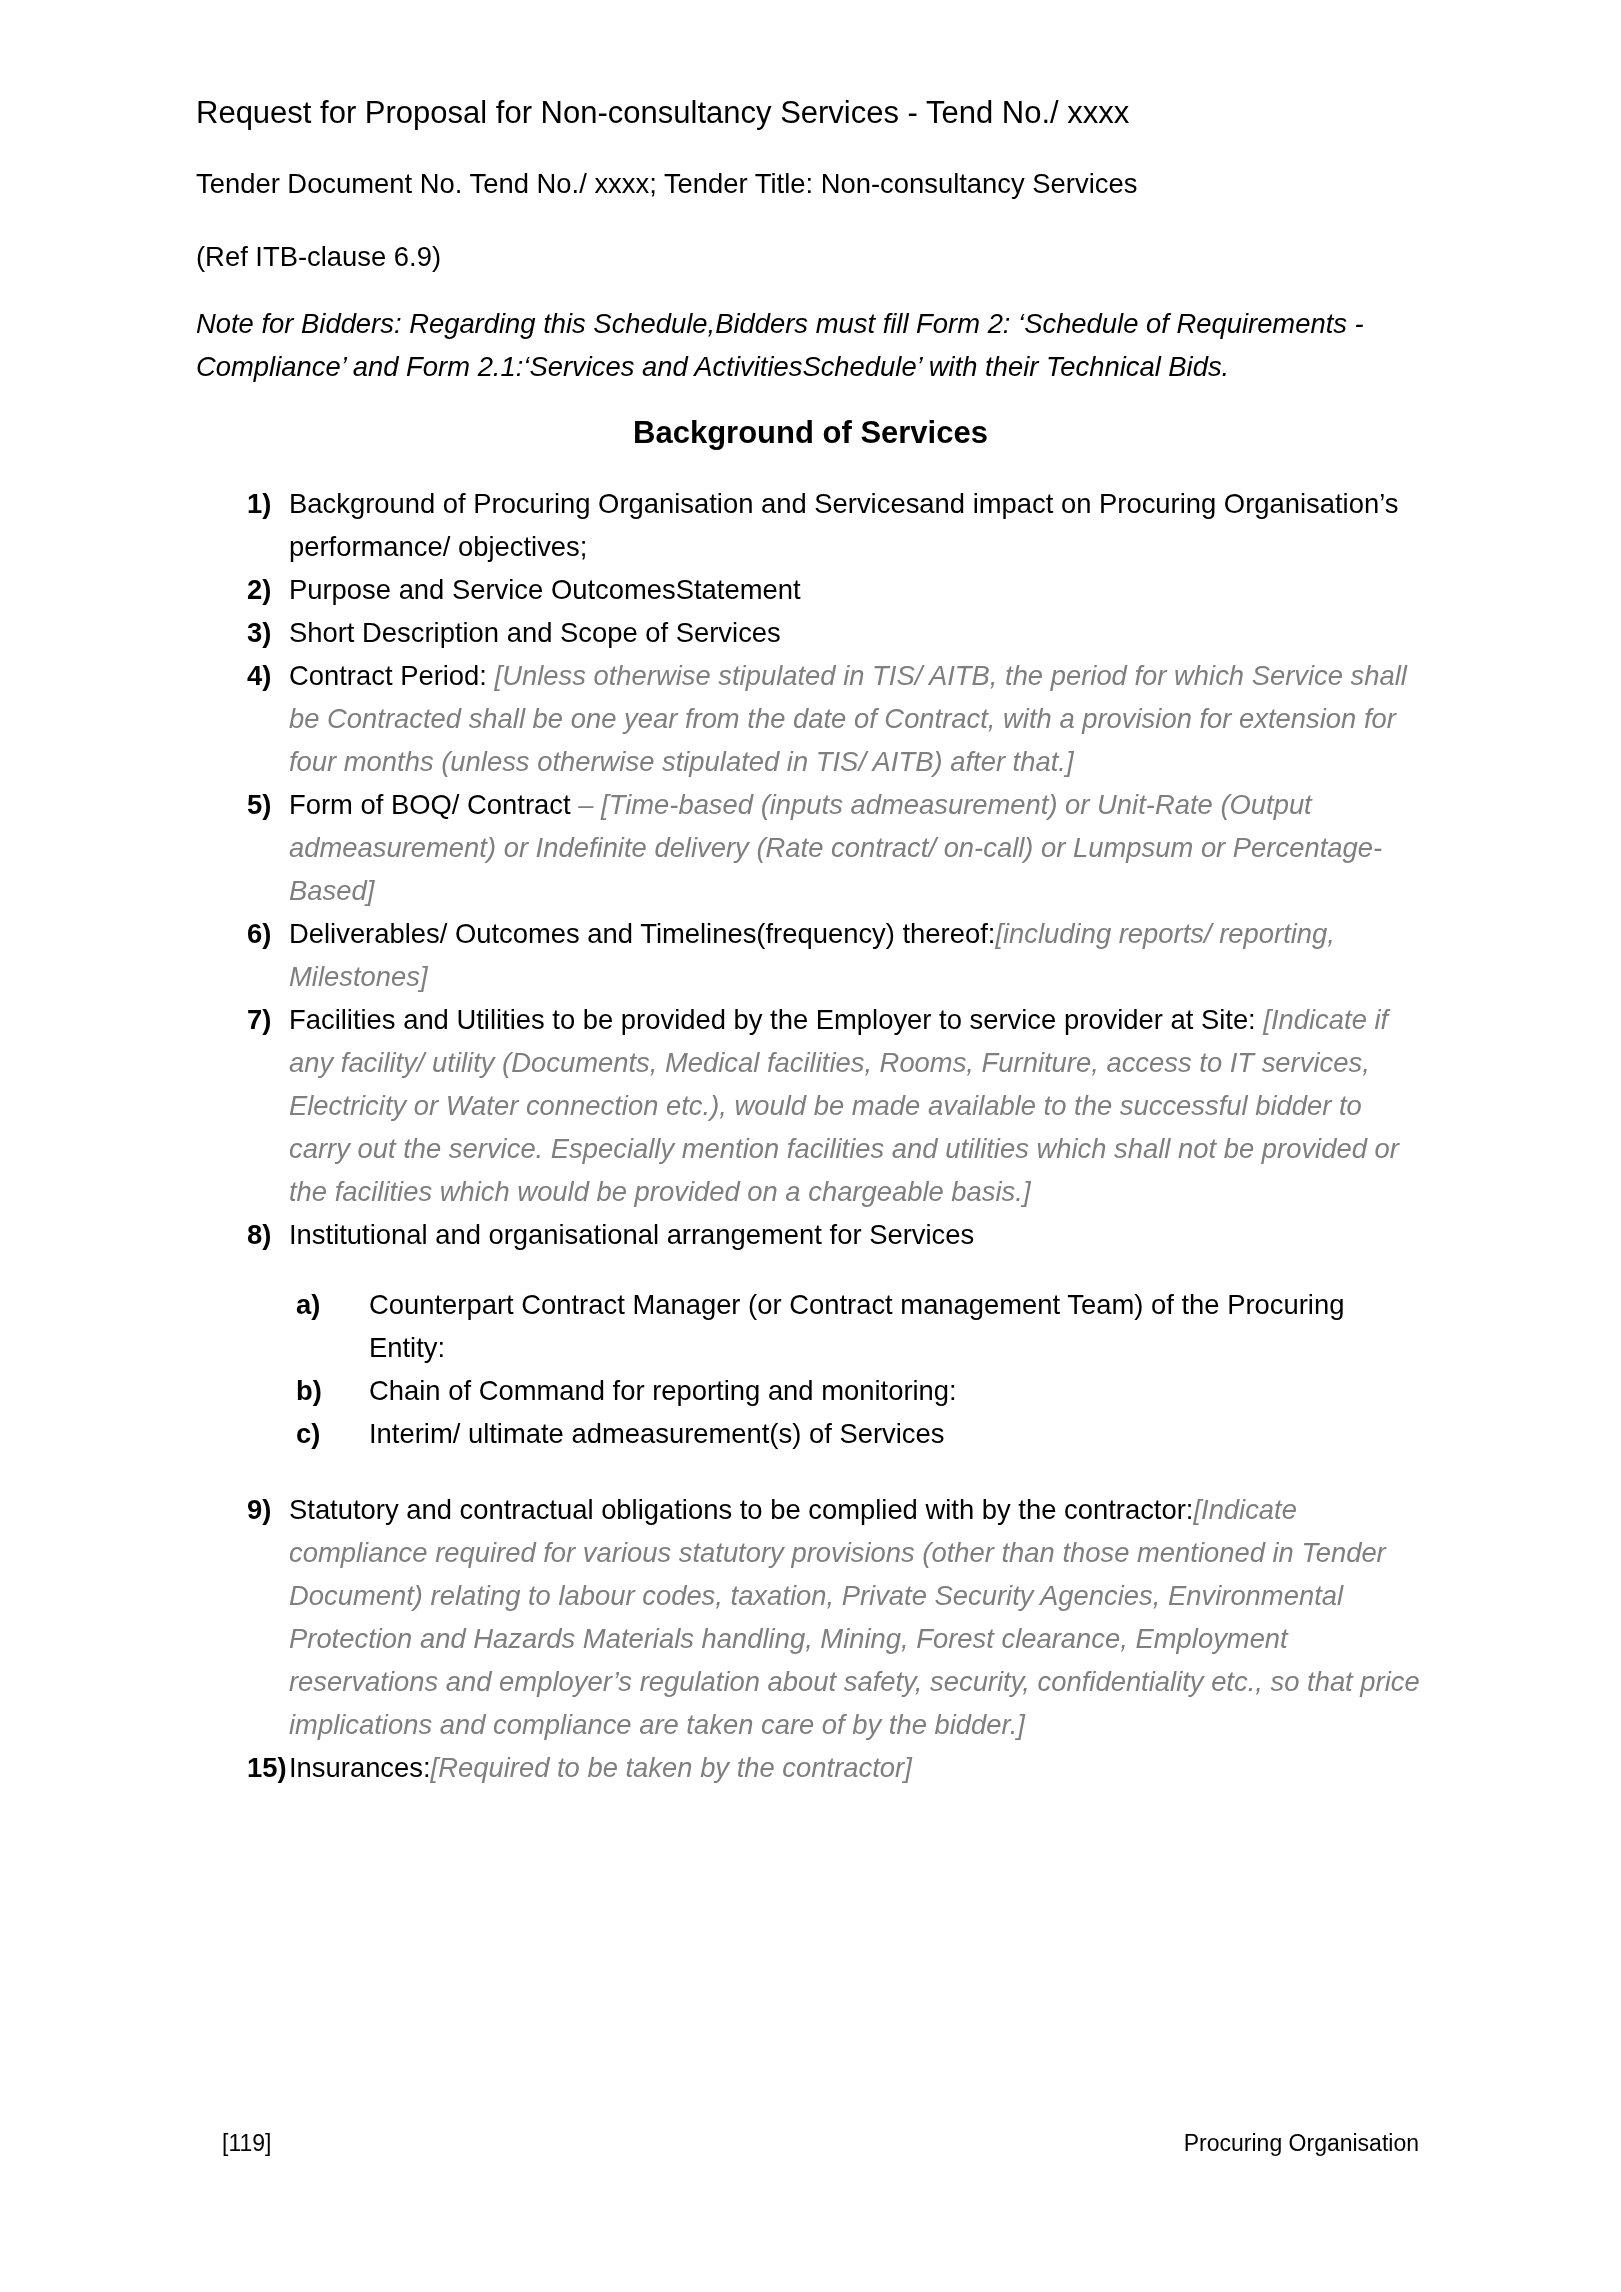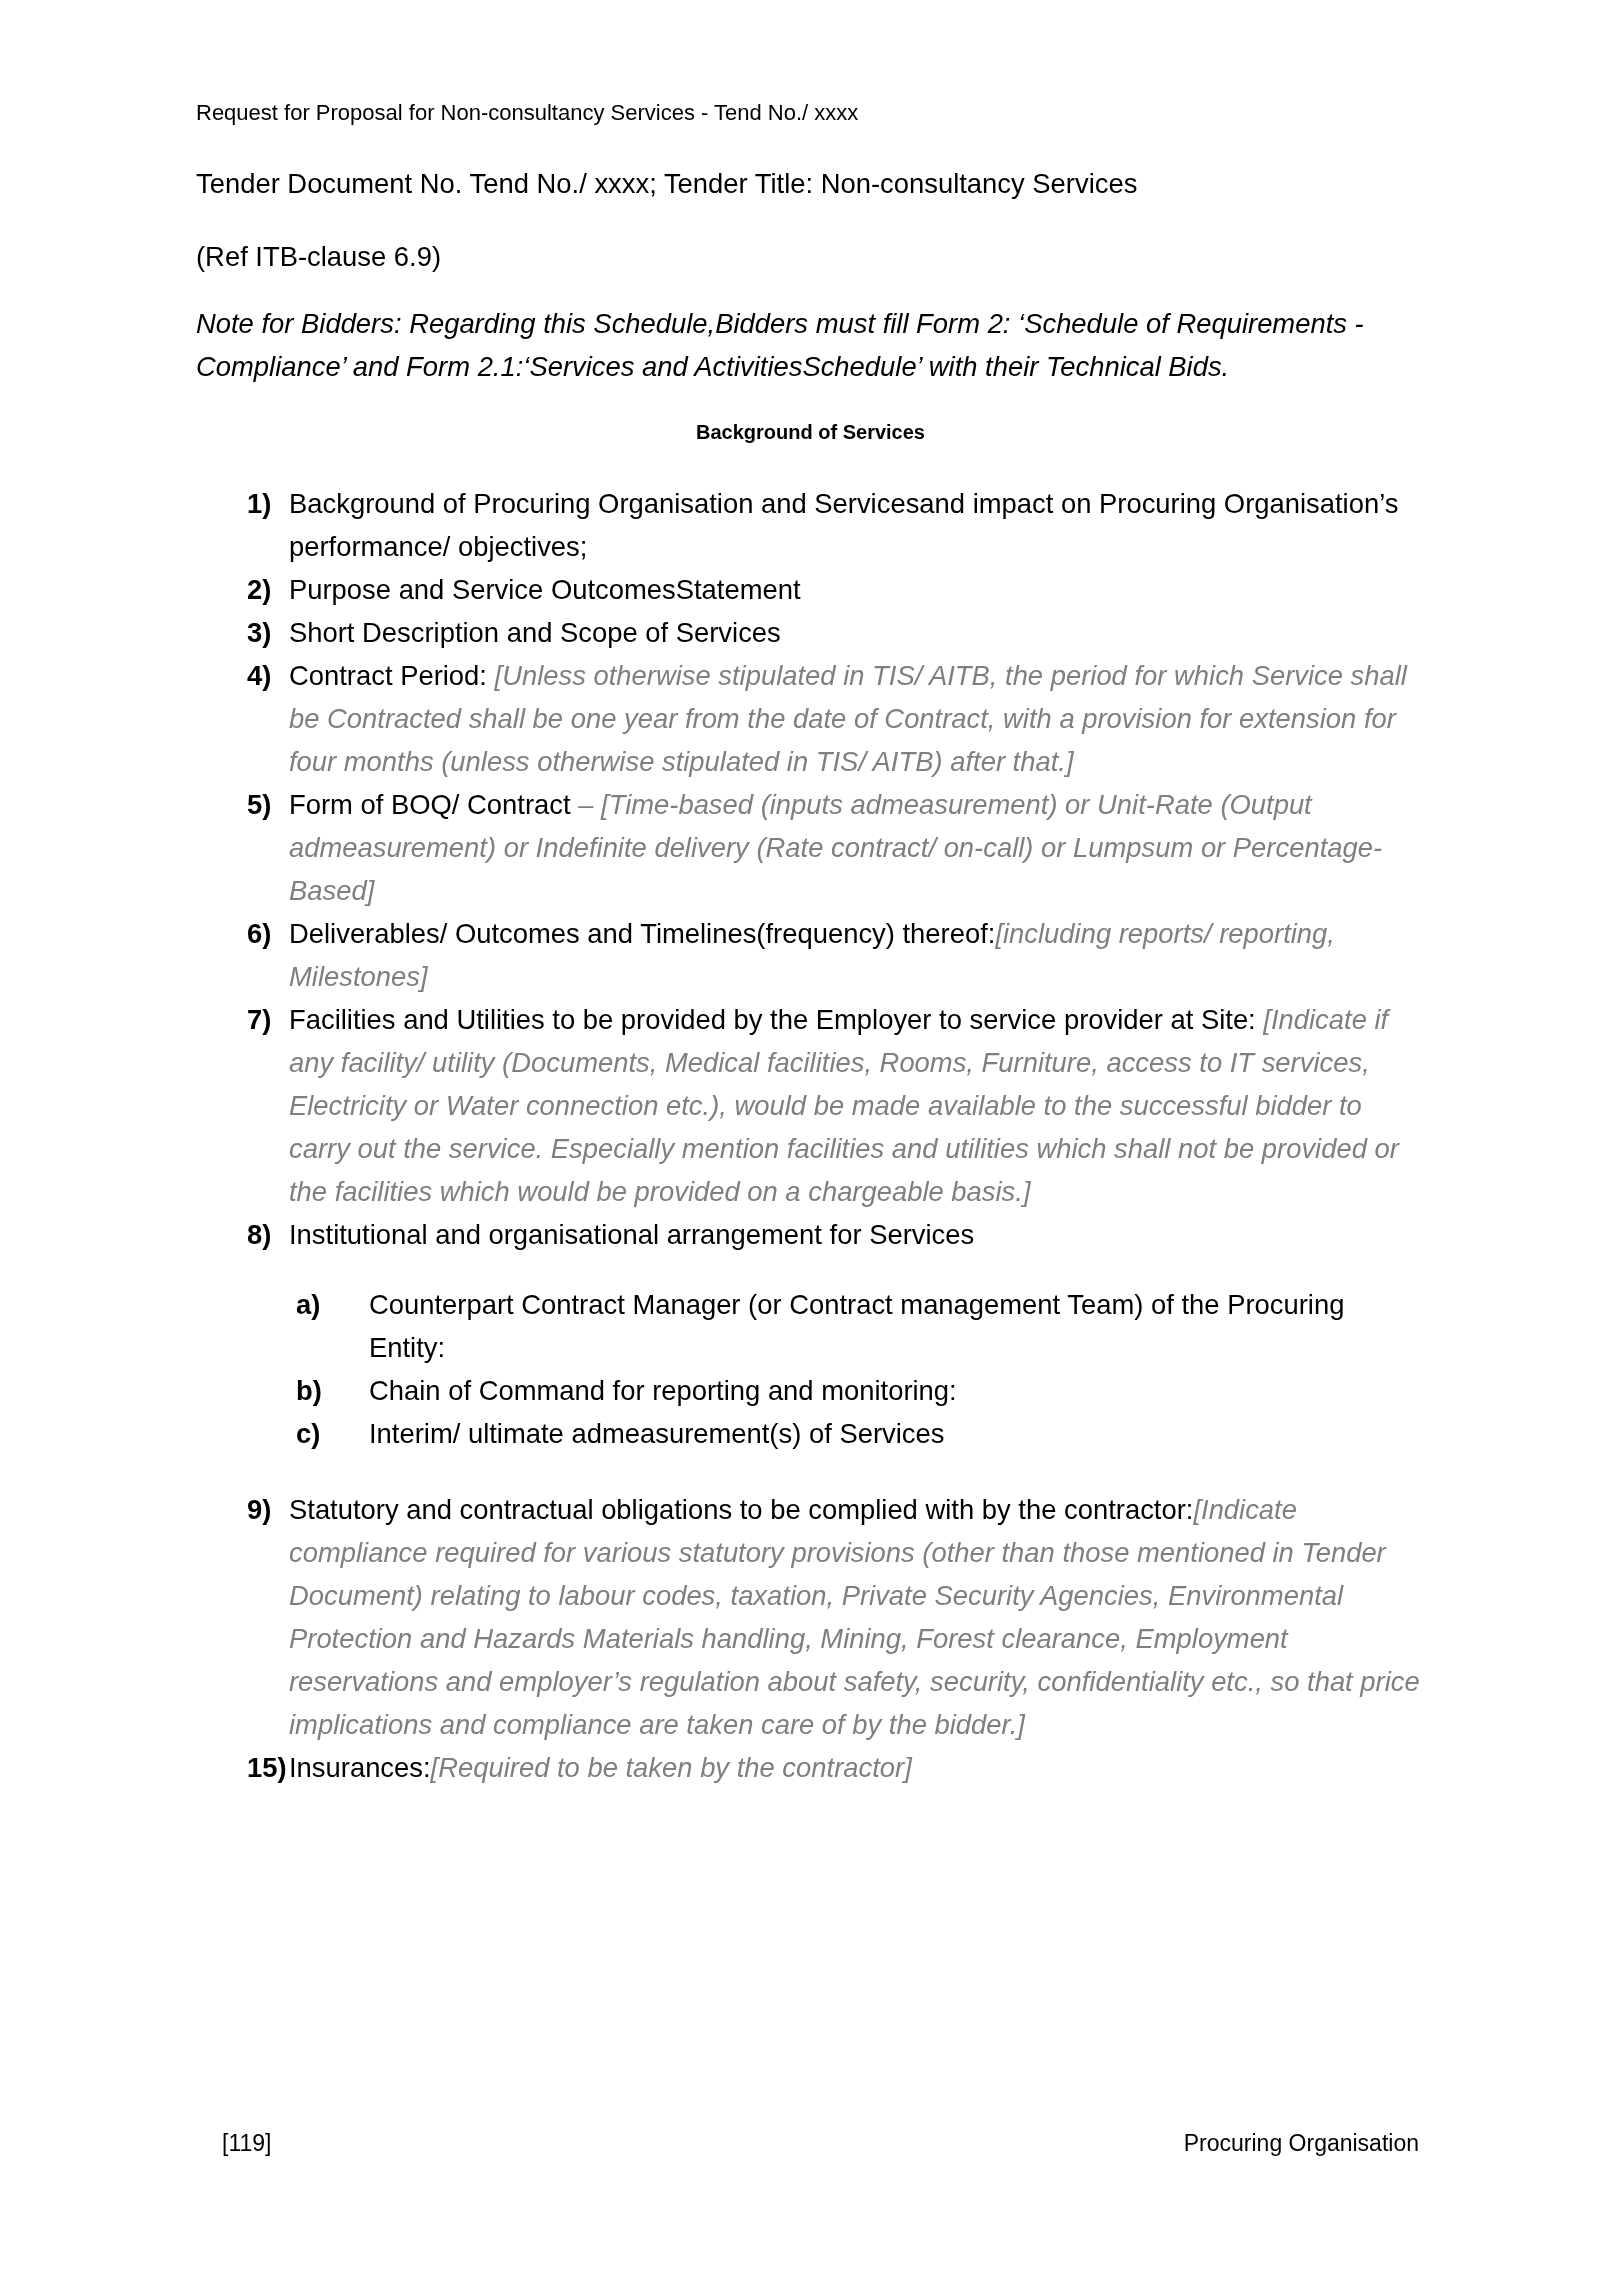--- a/index.html
+++ b/index.html
@@ -10,36 +10,36 @@
     background: #ffffff;
     color: #000000;
     font-family: "Liberation Sans", sans-serif;
     font-size: 27.4px;
     line-height: 43px;
     overflow: hidden;
   }
   .content { padding: 0 196px; }
   .header {
     padding-top: 98px;
-    font-size: 22px;
+    font-size: 31px;
     line-height: 29px;
   }
   .title {
     margin: 86px 0 0 0;
     font-size: 39px;
     line-height: 47px;
     font-weight: 700;
     text-align: center;
   }
   .meta { margin: 35px 0 0 0; }
   .ref  { margin: 30px 0 0 0; }
   .note { margin: 23.5px 0 0 0; font-style: italic; }
   .bg-heading {
     margin: 23.5px 0 0 0;
-    font-size: 20px;
+    font-size: 31px;
     line-height: 43px;
     font-weight: 700;
     text-align: center;
   }
   .list { margin-top: 28px; }
   .li { position: relative; padding-left: 93px; }
   .li .num { position: absolute; left: 51px; top: 0; font-weight: 700; }
   .sub { margin-top: 27.4px; }
   .sli { position: relative; padding-left: 173px; }
   .sli .letter { position: absolute; left: 100px; top: 0; font-weight: 700; }

